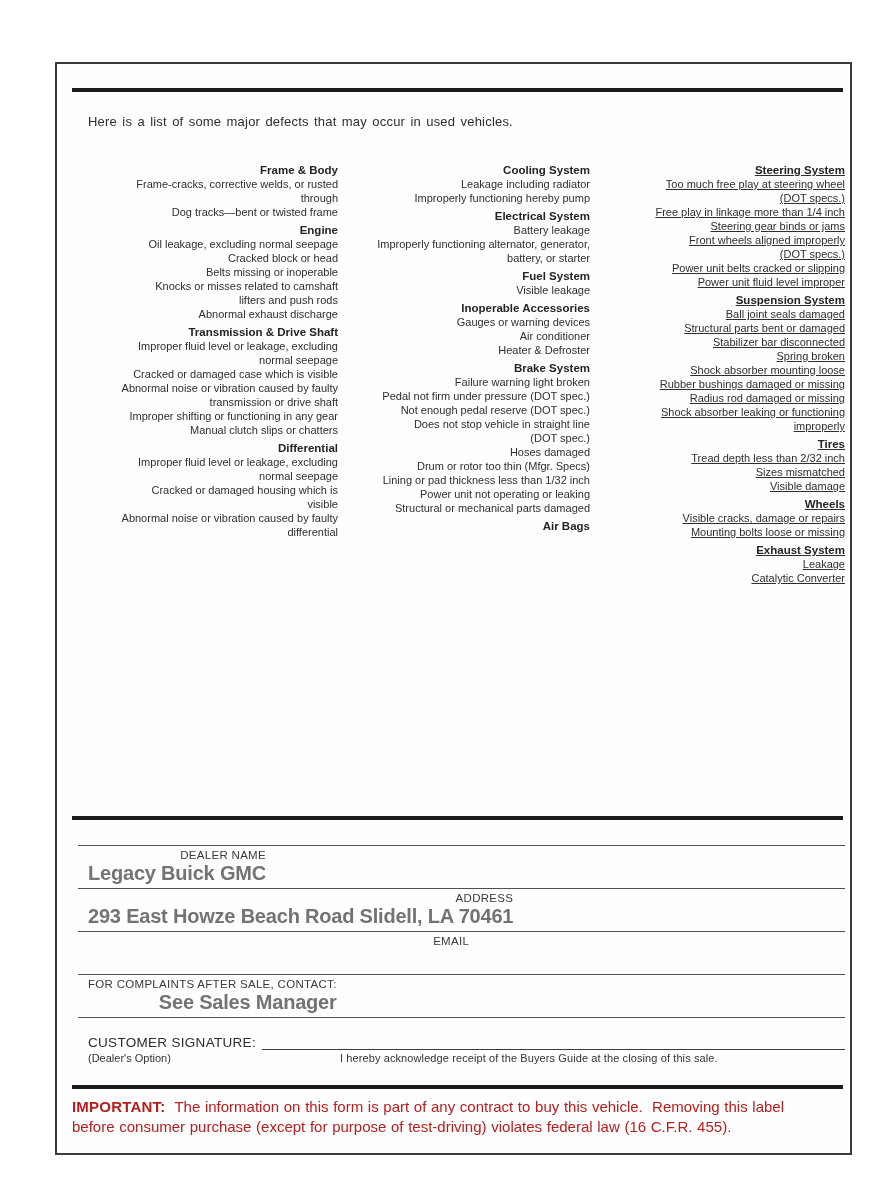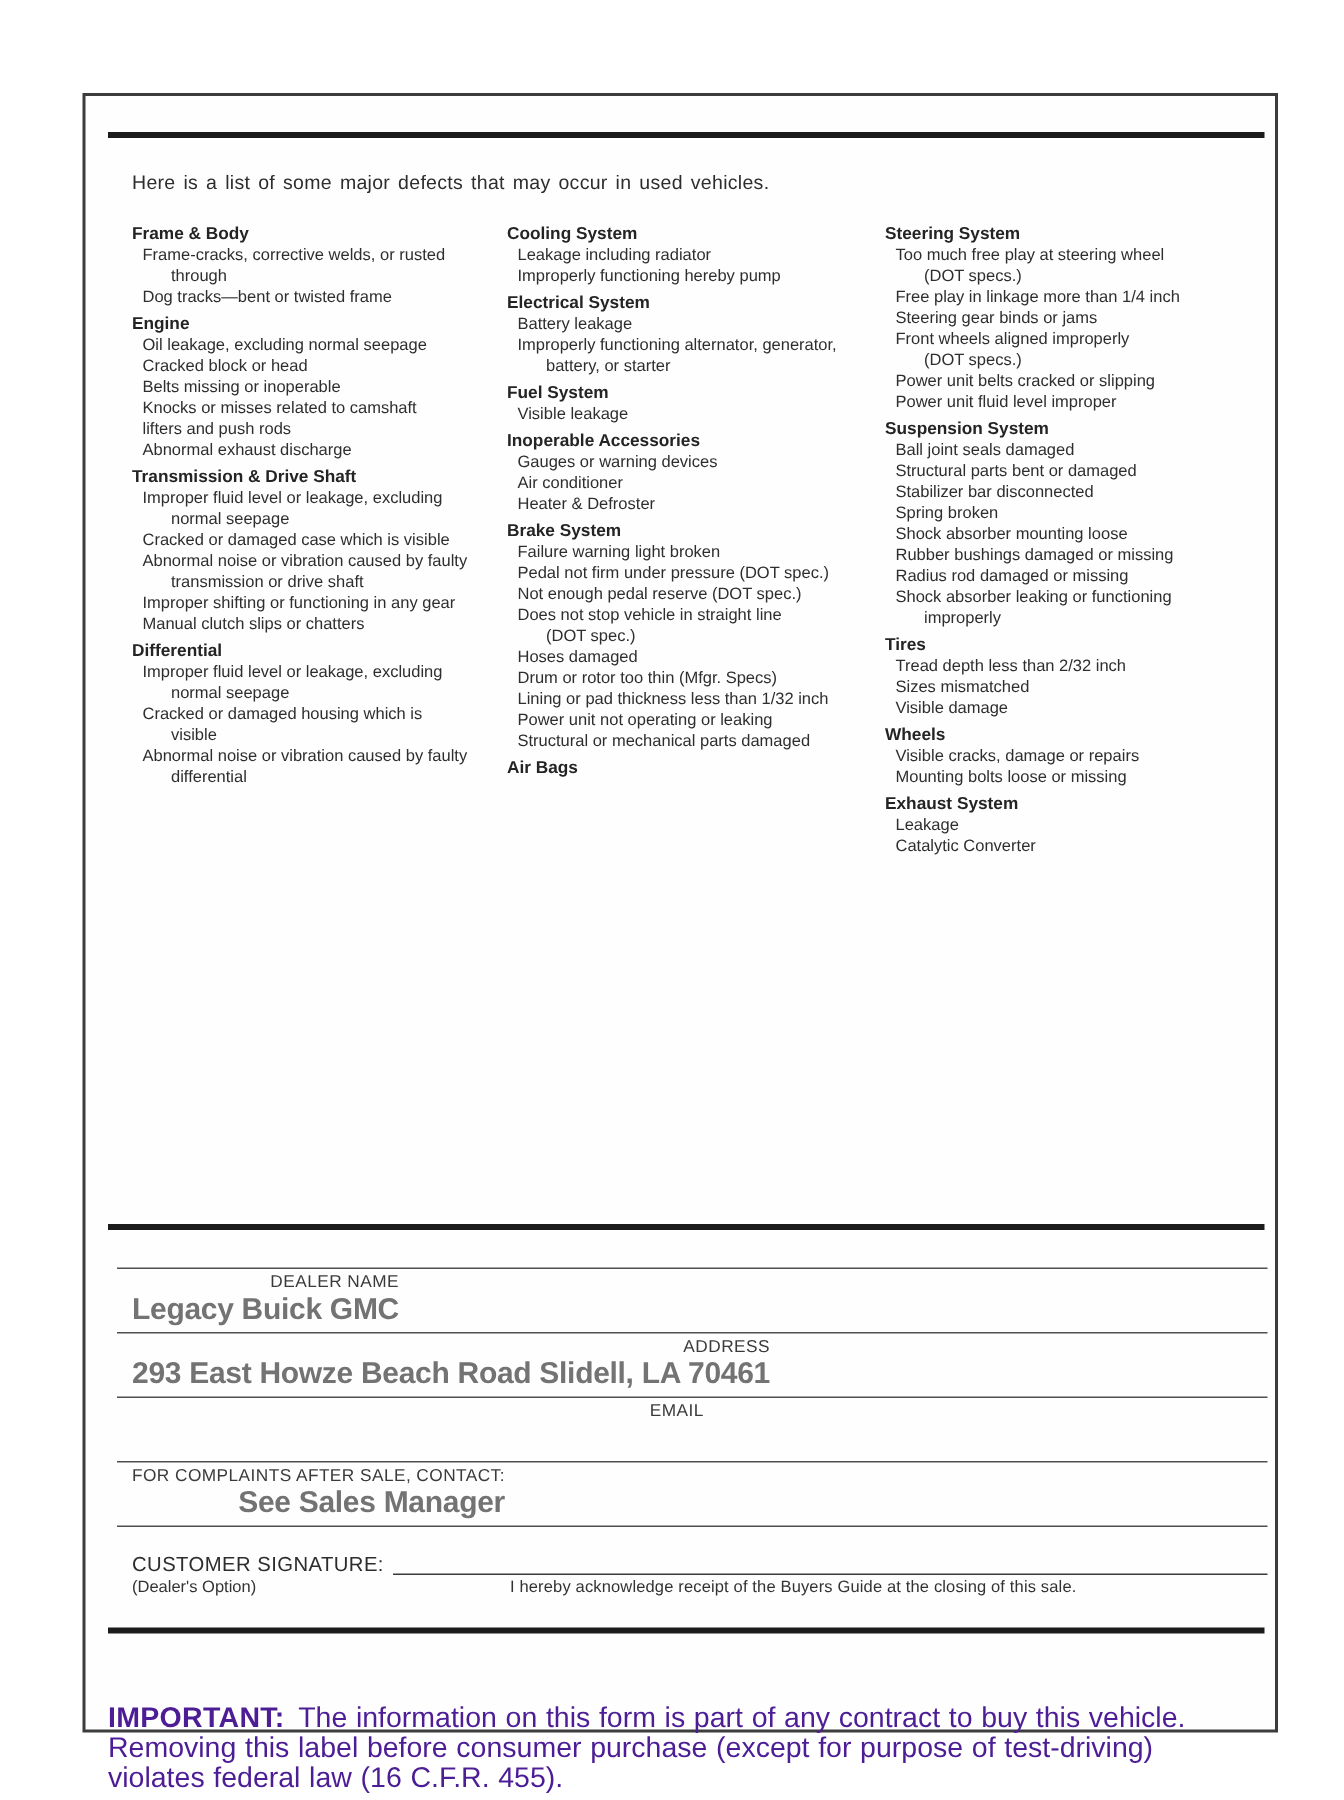--- a/index.html
+++ b/index.html
@@ -13,25 +13,25 @@
     border:2px solid #3c3c3c;background:#fffefe;
   }
   .rule{position:absolute;height:4px;background:#1c1c1c;}
   .rule-top{left:15px;right:7px;top:24px;}
   .rule-mid{left:15px;right:7px;top:752px;}
   .rule-bottom{left:15px;right:7px;top:1021px;}
   .intro{
     position:absolute;left:31px;top:50px;font-size:13px;color:#2d2d2d;
     letter-spacing:.2px;word-spacing:1.5px;
   }
-  .columns{position:absolute;left:31px;top:81px;display:flex;}
+  .columns{position:absolute;left:31px;top:95px;display:flex;text-align:right;}
   .col{color:#2e2e2e;}
   .col1{width:250px;}
   .col2{width:252px;}
-  .col3{width:255px;}
+  .col3{width:255px;text-decoration:underline;}
   .d-head{
     font-weight:bold;font-size:11.5px;line-height:14px;margin-top:4px;
     color:#242424;white-space:nowrap;
   }
   .d-line{
     font-size:11px;line-height:14px;padding-left:7px;white-space:nowrap;
   }
   .d-line.cont{padding-left:26px;}
   
   .form-rows{
@@ -49,22 +49,22 @@
     letter-spacing:-.2px;white-space:nowrap;
   }
   .signature{position:absolute;left:31px;top:971px;width:757px;}
   .sig-row{display:flex;align-items:flex-end;text-align:center;}
   .sig-label{font-size:13.5px;color:#2d2d2d;letter-spacing:.3px;white-space:nowrap;}
   .sig-line{flex:1;border-bottom:1.5px solid #3a3a3a;height:13px;margin-left:6px;}
   .sig-sub-row{display:flex;margin-top:2px;}
   .sig-sub{font-size:11px;color:#333;width:252px;}
   .sig-ack{font-size:11px;color:#333;letter-spacing:.1px;}
   .important{
-    position:absolute;left:15px;top:1072px;width:732px;
-    font-size:19px;line-height:20px;color:#4c1d95;white-space:pre-wrap;
+    position:absolute;left:15px;top:1033px;width:732px;
+    font-size:15px;line-height:20px;color:#b91c1c;white-space:pre-wrap;
     word-spacing:.5px;
   }
   .important b{margin-right:9px;letter-spacing:.2px;}
 </style>
 </head>
 <body>
 
 <div class="sheet">
   <div class="rule rule-top"></div>
 

